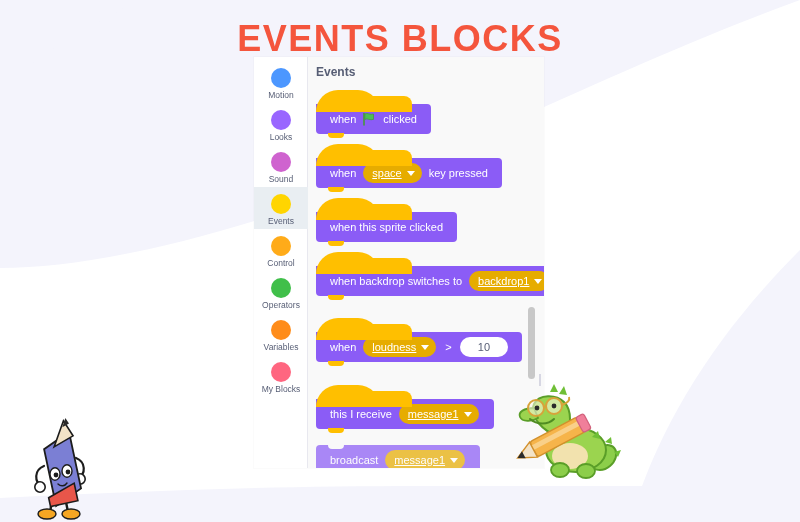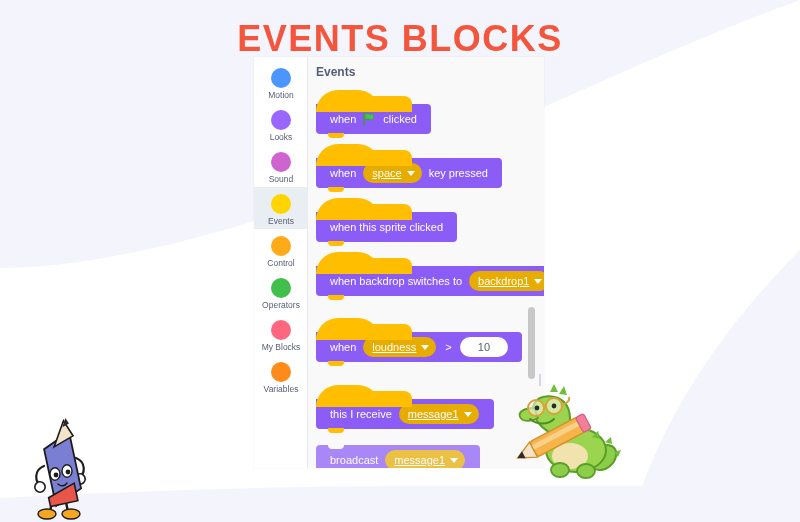--- a/index.html
+++ b/index.html
@@ -239,27 +239,27 @@
       <span class="cat-label">Control</span>
     </div>
 
 
     <div class="category-item">
       <span class="cat-dot" style="background:#40bf4a"></span>
       <span class="cat-label">Operators</span>
     </div>
 
     <div class="category-item">
+      <span class="cat-dot" style="background:#ff8c1a"></span>
+      <span class="cat-label">Variables</span>
+    </div>
+
+    <div class="category-item">
       <span class="cat-dot" style="background:#ff6680"></span>
       <span class="cat-label">My Blocks</span>
-    </div>
-
-    <div class="category-item">
-      <span class="cat-dot" style="background:#ff8c1a"></span>
-      <span class="cat-label">Variables</span>
     </div>
 
   </div>
 
   <div id="blocks-column">
 
     <div id="blocks-header">Events</div>
 
     <div id="blocks-canvas">
 

